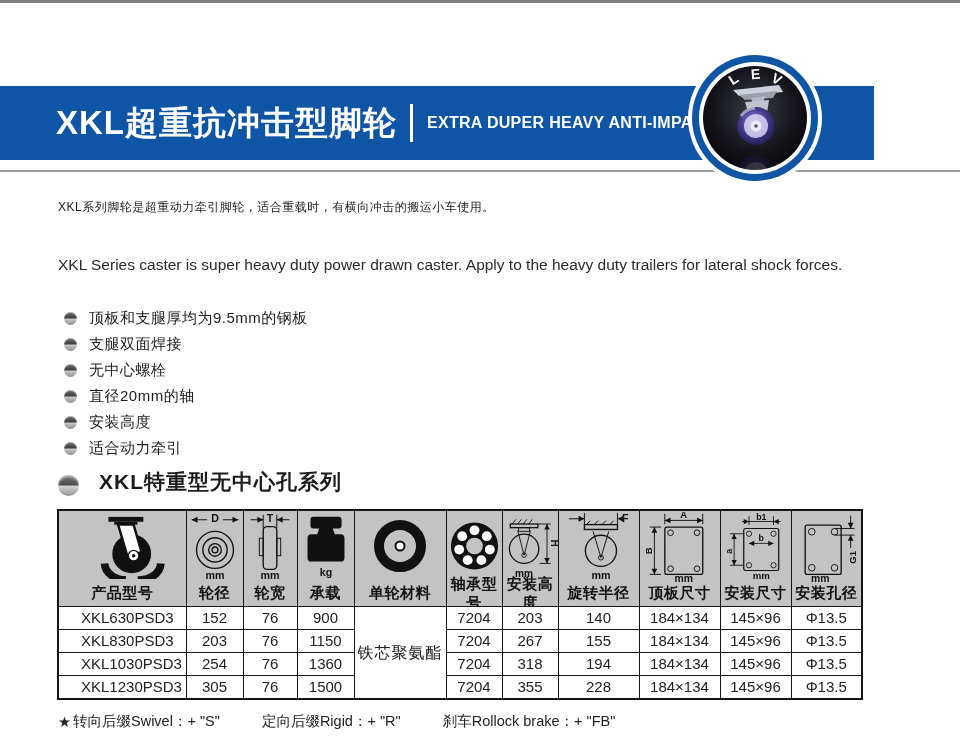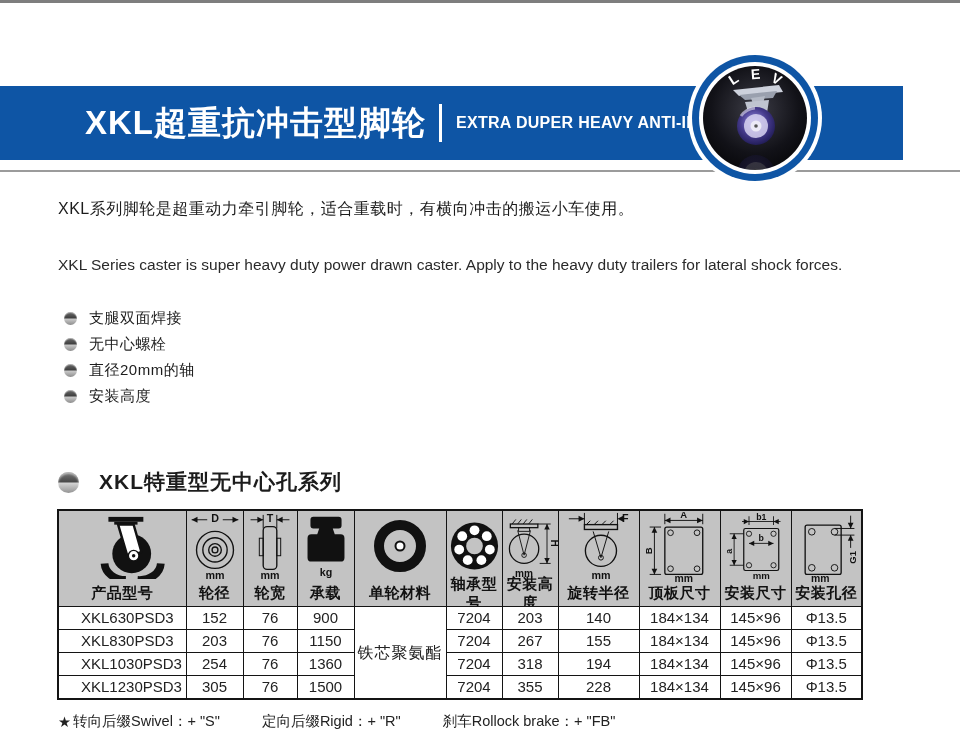--- a/index.html
+++ b/index.html
@@ -1,42 +1,42 @@
 <!DOCTYPE html>
 <html><head>
 <meta charset="utf-8">
 <style>
   html,body{margin:0;padding:0;background:#fff;}
   .page{position:relative;width:960px;height:751px;background:#ffffff;overflow:hidden;
         font-family:"Liberation Sans","DejaVu Sans",sans-serif;color:#1c1c1c;}
   .topbar{position:absolute;top:0;left:0;width:960px;height:3px;background:#7e7e7e;}
   .band{position:absolute;top:86px;left:0;width:874px;height:74px;background:#0e55a5;
-        display:flex;align-items:center;padding-left:29px;}
+        display:flex;align-items:center;}
   .band-title{margin-left:56px;color:#fff;font-size:33px;font-weight:bold;letter-spacing:1px;white-space:nowrap;}
   .band-divider{width:3px;height:38px;background:#fff;margin:0 14px 0 13px;flex:none;}
   .band-sub{color:#fff;font-size:16px;font-weight:bold;letter-spacing:.3px;white-space:nowrap;}
   .badge{position:absolute;left:692px;top:55px;width:126px;height:126px;border-radius:50%;
          background:#0e55a5;box-shadow:0 0 0 4px #fff;z-index:6;}
   .badge-inner{position:absolute;inset:7px;border-radius:50%;background:#fff;}
   .badge-photo{position:absolute;inset:11px;border-radius:50%;overflow:hidden;
          background:radial-gradient(circle at 50% 42%,#3c3c46 0%,#121218 55%,#000 100%);}
   .badge-letter{position:absolute;color:#fff;font-weight:bold;font-size:14px;line-height:1;}
   .bl-0{left:26px;top:6px;transform:rotate(-33deg);}
   .bl-1{left:48px;top:1px;transform:rotate(-4deg);}
   .bl-2{left:69px;top:6px;transform:rotate(29deg);}
   .rule{position:absolute;top:170px;left:0;width:960px;height:2px;background:#9b9b9b;}
-  .desc-zh{position:absolute;left:58px;top:199px;font-size:16px;letter-spacing:.5px;}
+  .desc-zh{position:absolute;left:58px;top:199px;font-size:12px;letter-spacing:.5px;}
   .desc-en{position:absolute;left:58px;top:256px;font-size:15.5px;color:#2a2a2a;}
   .features{position:absolute;left:64px;top:305px;}
   .feature{display:flex;align-items:center;height:26px;}
   .bead{width:13px;height:13px;border-radius:50%;flex:none;margin-right:12px;
         background:linear-gradient(180deg,#6b6b6b 0%,#3e3e3e 46%,#c9c9c9 54%,#8d8d8d 100%);
         box-shadow:inset 0 1px 1px rgba(255,255,255,.5);}
   .feature-text{font-size:15px;letter-spacing:.5px;}
-  .section{position:absolute;left:58px;top:468px;display:flex;align-items:center;}
+  .section{position:absolute;left:58px;top:468px;display:flex;align-items:flex-end;}
   .bead-lg{width:21px;height:21px;border-radius:50%;flex:none;margin-right:20px;
         background:linear-gradient(180deg,#7a7a7a 0%,#4a4a4a 46%,#d2d2d2 54%,#949494 100%);
         box-shadow:inset 0 2px 2px rgba(255,255,255,.5);}
   .section-title{font-size:21px;font-weight:bold;letter-spacing:1px;}
   .spec{position:absolute;left:57px;top:509px;}
   table{border-collapse:collapse;table-layout:fixed;width:804px;border:2px solid #141414;}
   th,td{border:1px solid #141414;padding:0;overflow:hidden;}
   th{background:#c3c3c3;vertical-align:bottom;}
   .hicon{height:70px;display:flex;align-items:center;justify-content:center;}
   .hlabel{height:25px;display:flex;align-items:center;justify-content:center;
@@ -95,33 +95,41 @@
   </div>
 
   <div class="rule"></div>
 
   <div class="desc-zh">XKL系列脚轮是超重动力牵引脚轮，适合重载时，有横向冲击的搬运小车使用。</div>
   <div class="desc-en">XKL Series caster is super heavy duty power drawn caster. Apply to the heavy duty trailers for lateral shock forces.</div>
 
   <div class="features">
     <div class="feature">
       <span class="bead"></span>
+      <span class="feature-text">顶板和支腿厚均为9.5mm的钢板</span>
+    </div>
+    <div class="feature">
+      <span class="bead"></span>
       <span class="feature-text">支腿双面焊接</span>
     </div>
     <div class="feature">
       <span class="bead"></span>
       <span class="feature-text">无中心螺栓</span>
     </div>
     <div class="feature">
       <span class="bead"></span>
       <span class="feature-text">直径20mm的轴</span>
     </div>
     <div class="feature">
       <span class="bead"></span>
       <span class="feature-text">安装高度</span>
+    </div>
+    <div class="feature">
+      <span class="bead"></span>
+      <span class="feature-text">适合动力牵引</span>
     </div>
   </div>
 
   <div class="section">
     <span class="bead-lg"></span>
     <span class="section-title">XKL特重型无中心孔系列</span>
   </div>
 
   <div class="spec">
   <table>

